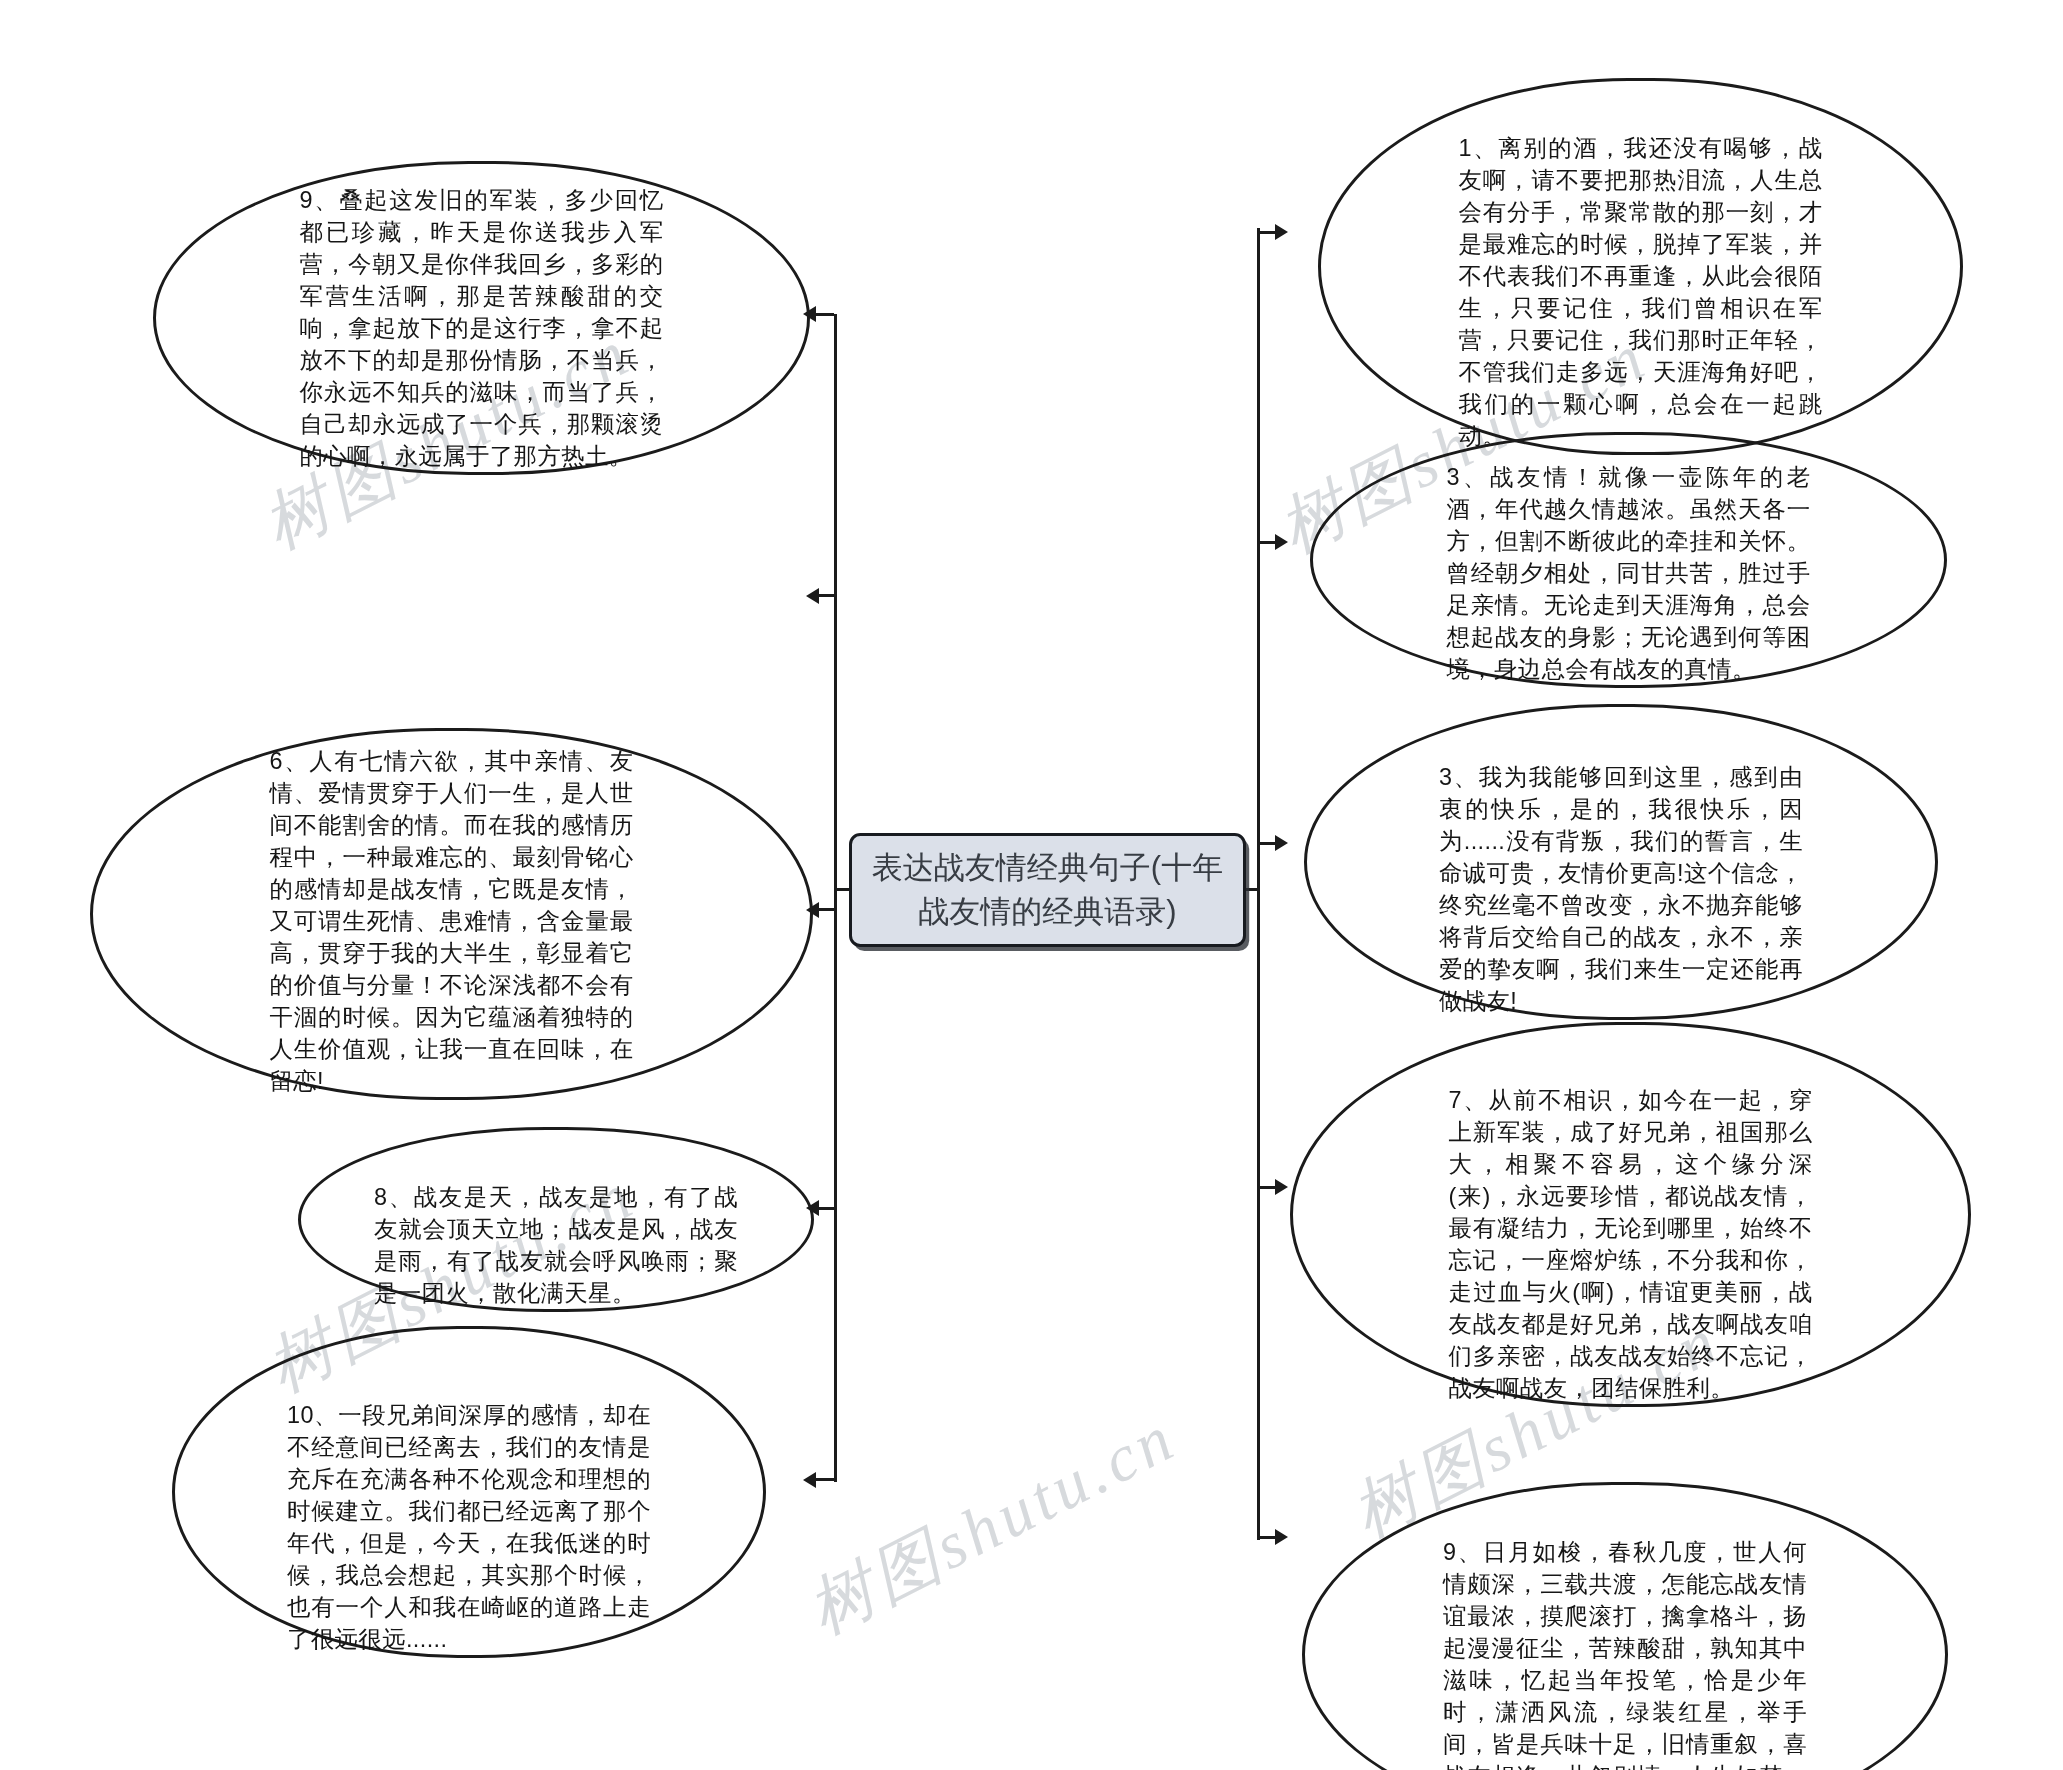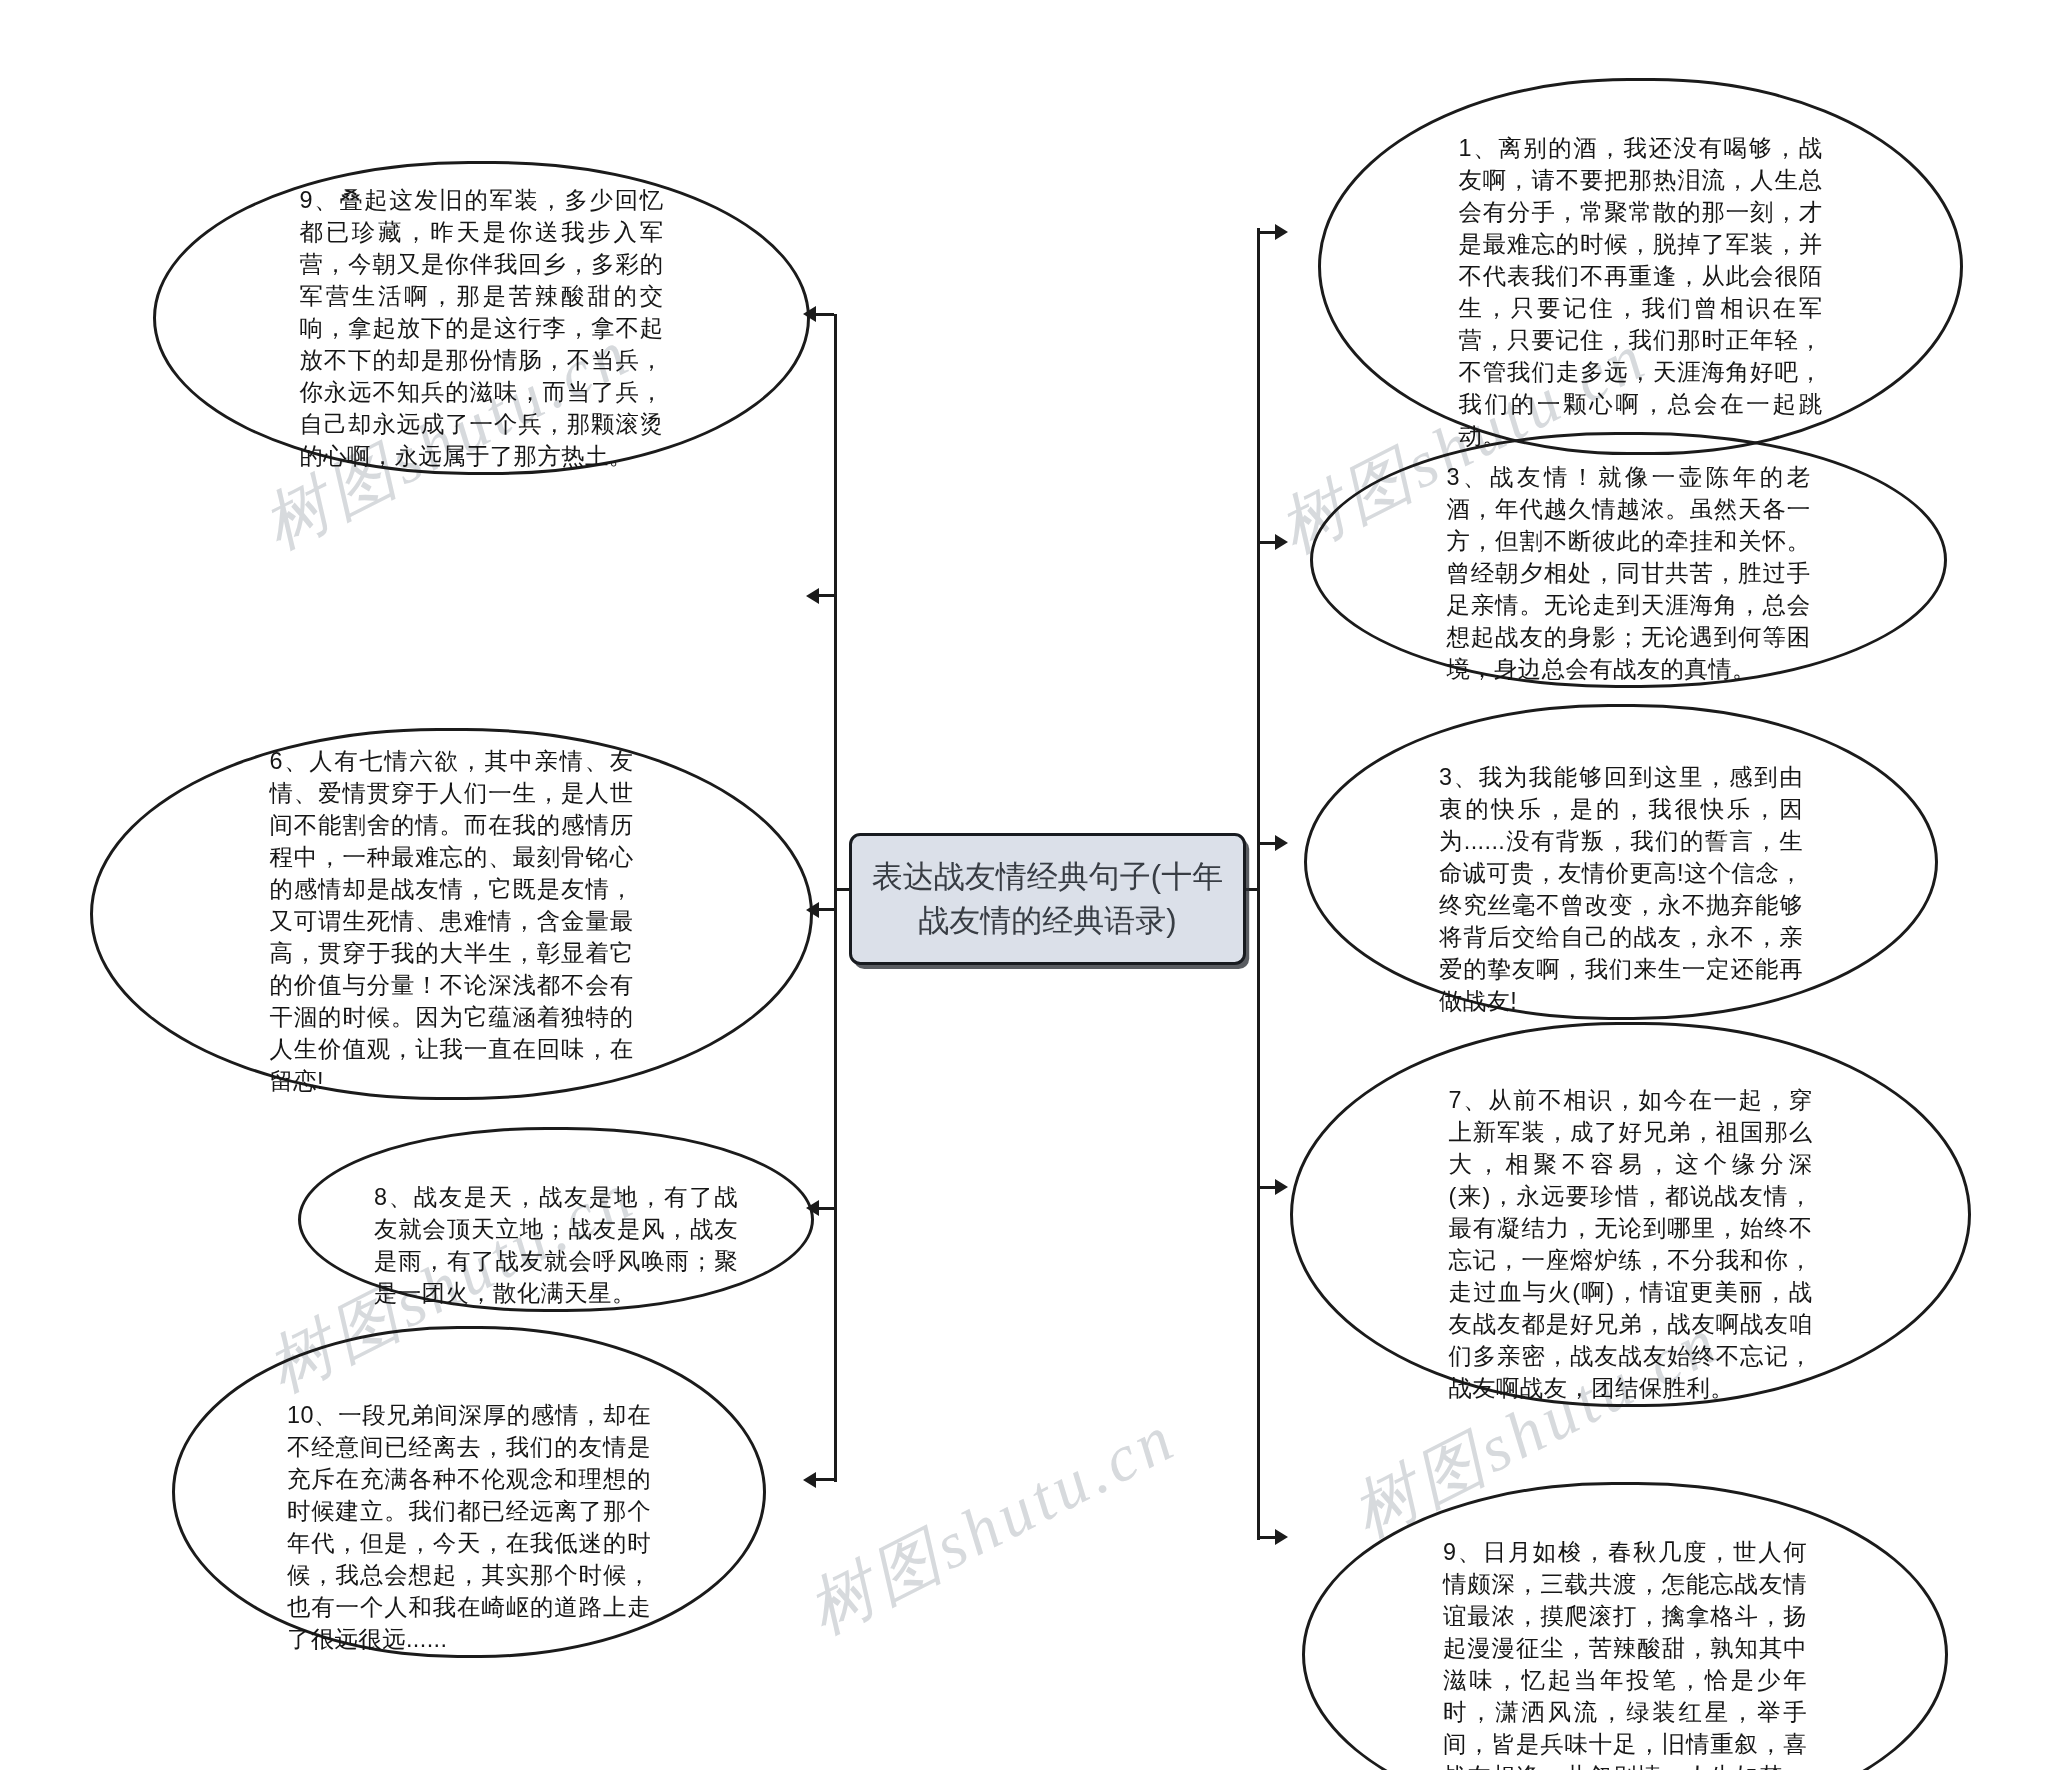--- a/index.html
+++ b/index.html
@@ -39,21 +39,21 @@
     font-size:23.4px;
     line-height:32px;
     color:#161616;
     font-weight:500;
     text-align:justify;
     letter-spacing:0.4px;
   }
   .center-box{
     position:absolute;
     z-index:3;
-    left:849px;top:833px;width:397px;height:132px;
+    left:849px;top:833px;width:397px;height:114px;
     background:#dbe0e9;
     border:3.2px solid #181b20;
     border-radius:11.3px;
     box-shadow:4px 4.8px 0 -0.8px rgba(42,46,52,0.78);
     display:flex;align-items:center;justify-content:center;
     box-sizing:border-box;
   }
   .center-box .title{
     font-size:31px;
     line-height:44px;

